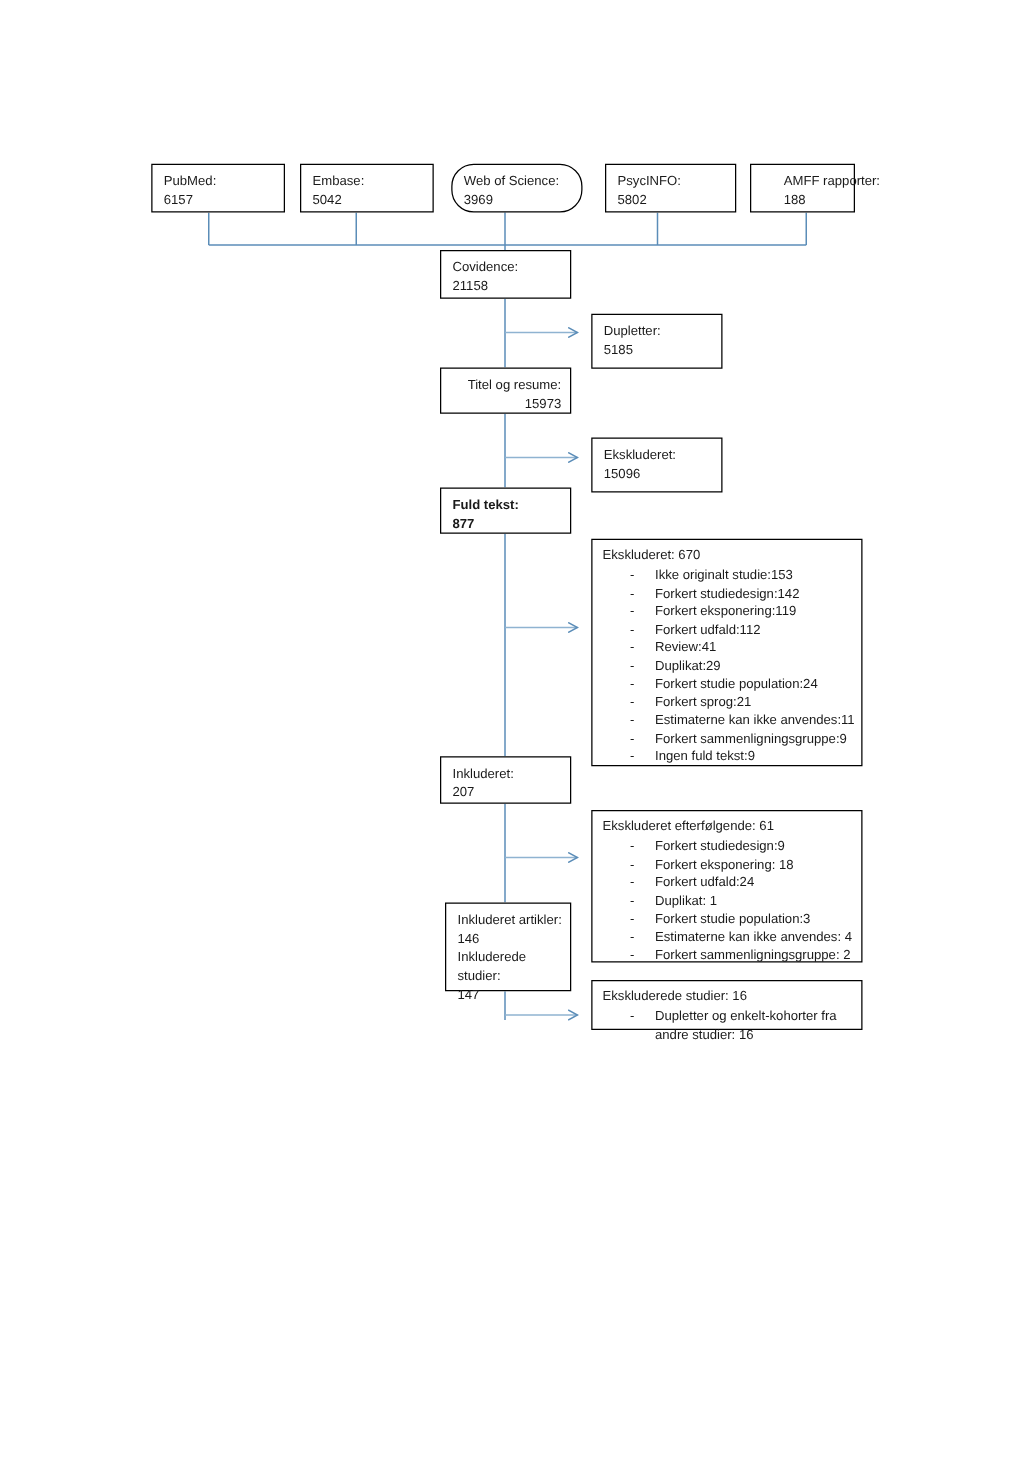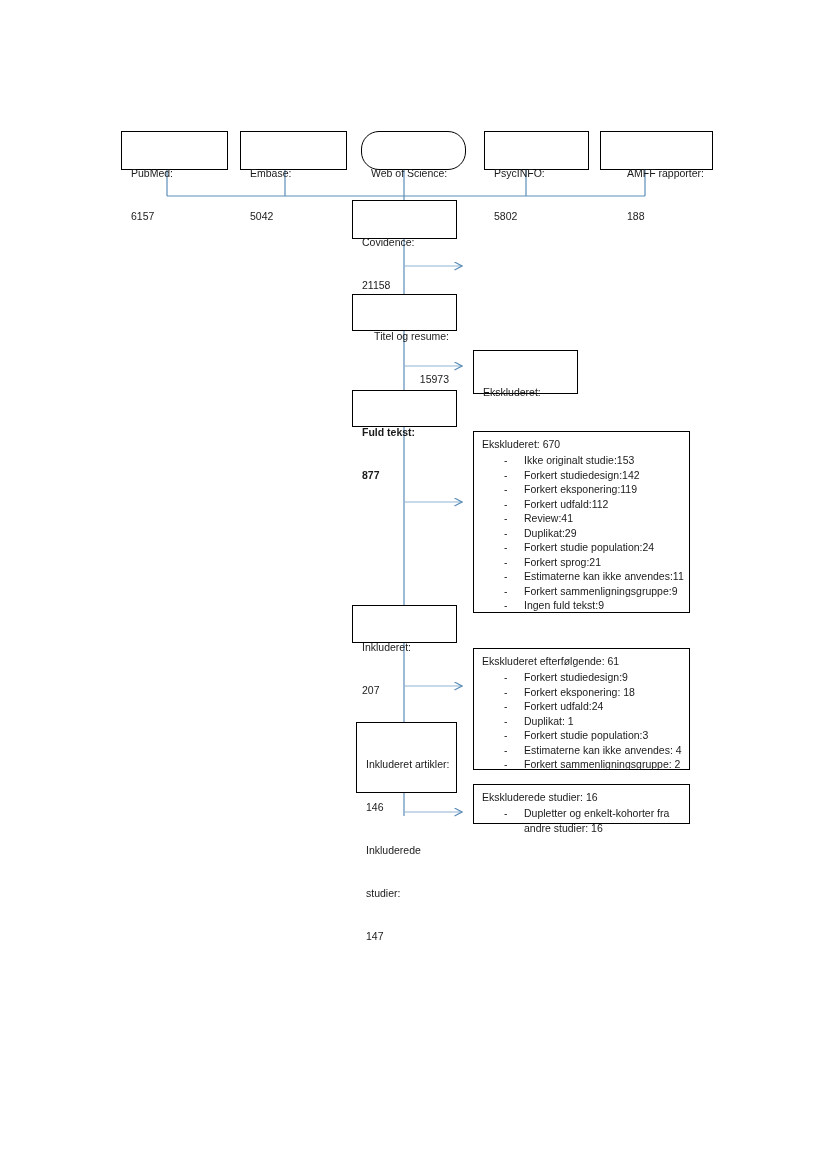--- a/index.html
+++ b/index.html
@@ -33,21 +33,20 @@
     border: 1px solid #000000;
     background: #ffffff;
     font-size: 10.5px;
     line-height: 15px;
     color: #1a1a1a;
     padding: 6px 7px 4px 9px;
     z-index: 5;
   }
   .box .line {
     white-space: nowrap;
-    margin-top: 28px;
   }
   .list-box {
     padding: 5px 6px 15px 8px;
   }
   .list-box .hdr {
     margin-bottom: 1px;
   }
   .list-box ul {
     list-style: none;
     margin: 0;
@@ -121,21 +120,21 @@
   <div class="box" style="left:361px; top:131px; width:105px; height:39px;border-radius:18px;">
     <div class="line">Web of Science:</div>
     <div class="line">3969</div>
   </div>
 
   <div class="box" style="left:484px; top:131px; width:105px; height:39px;">
     <div class="line">PsycINFO:</div>
     <div class="line">5802</div>
   </div>
 
-  <div class="box" style="left:600px; top:131px; width:113px; height:39px;padding-left:26px;">
+  <div class="box" style="left:600px; top:131px; width:84px; height:39px;padding-left:26px;">
     <div class="line">AMFF rapporter:</div>
     <div class="line">188</div>
   </div>
 
   <div class="box" style="left:352px; top:200px; width:105px; height:39px;">
     <div class="line">Covidence:</div>
     <div class="line">21158</div>
   </div>
 
   <div class="box" style="left:352px; top:294px; width:105px; height:37px;text-align:right;">
@@ -155,20 +154,24 @@
 
   <div class="box" style="left:356px; top:722px; width:101px; height:71px;">
     <div class="line">Inkluderet artikler:</div>
     <div class="line">146</div>
     <div class="line">Inkluderede</div>
     <div class="line">studier:</div>
     <div class="line">147</div>
   </div>
 
 
+  <div class="box" style="left:473px; top:251px; width:105px; height:44px;">
+    <div class="line">Dupletter:</div>
+    <div class="line">5185</div>
+  </div>
 
   <div class="box" style="left:473px; top:350px; width:105px; height:44px;">
     <div class="line">Ekskluderet:</div>
     <div class="line">15096</div>
   </div>
 
   <div class="box list-box" style="left:473px; top:431px; width:217px; height:182px;">
     <div class="hdr">Ekskluderet: 670</div>
     <ul>
       <li><span class="dash">-</span><span>Ikke originalt studie:153</span></li>

